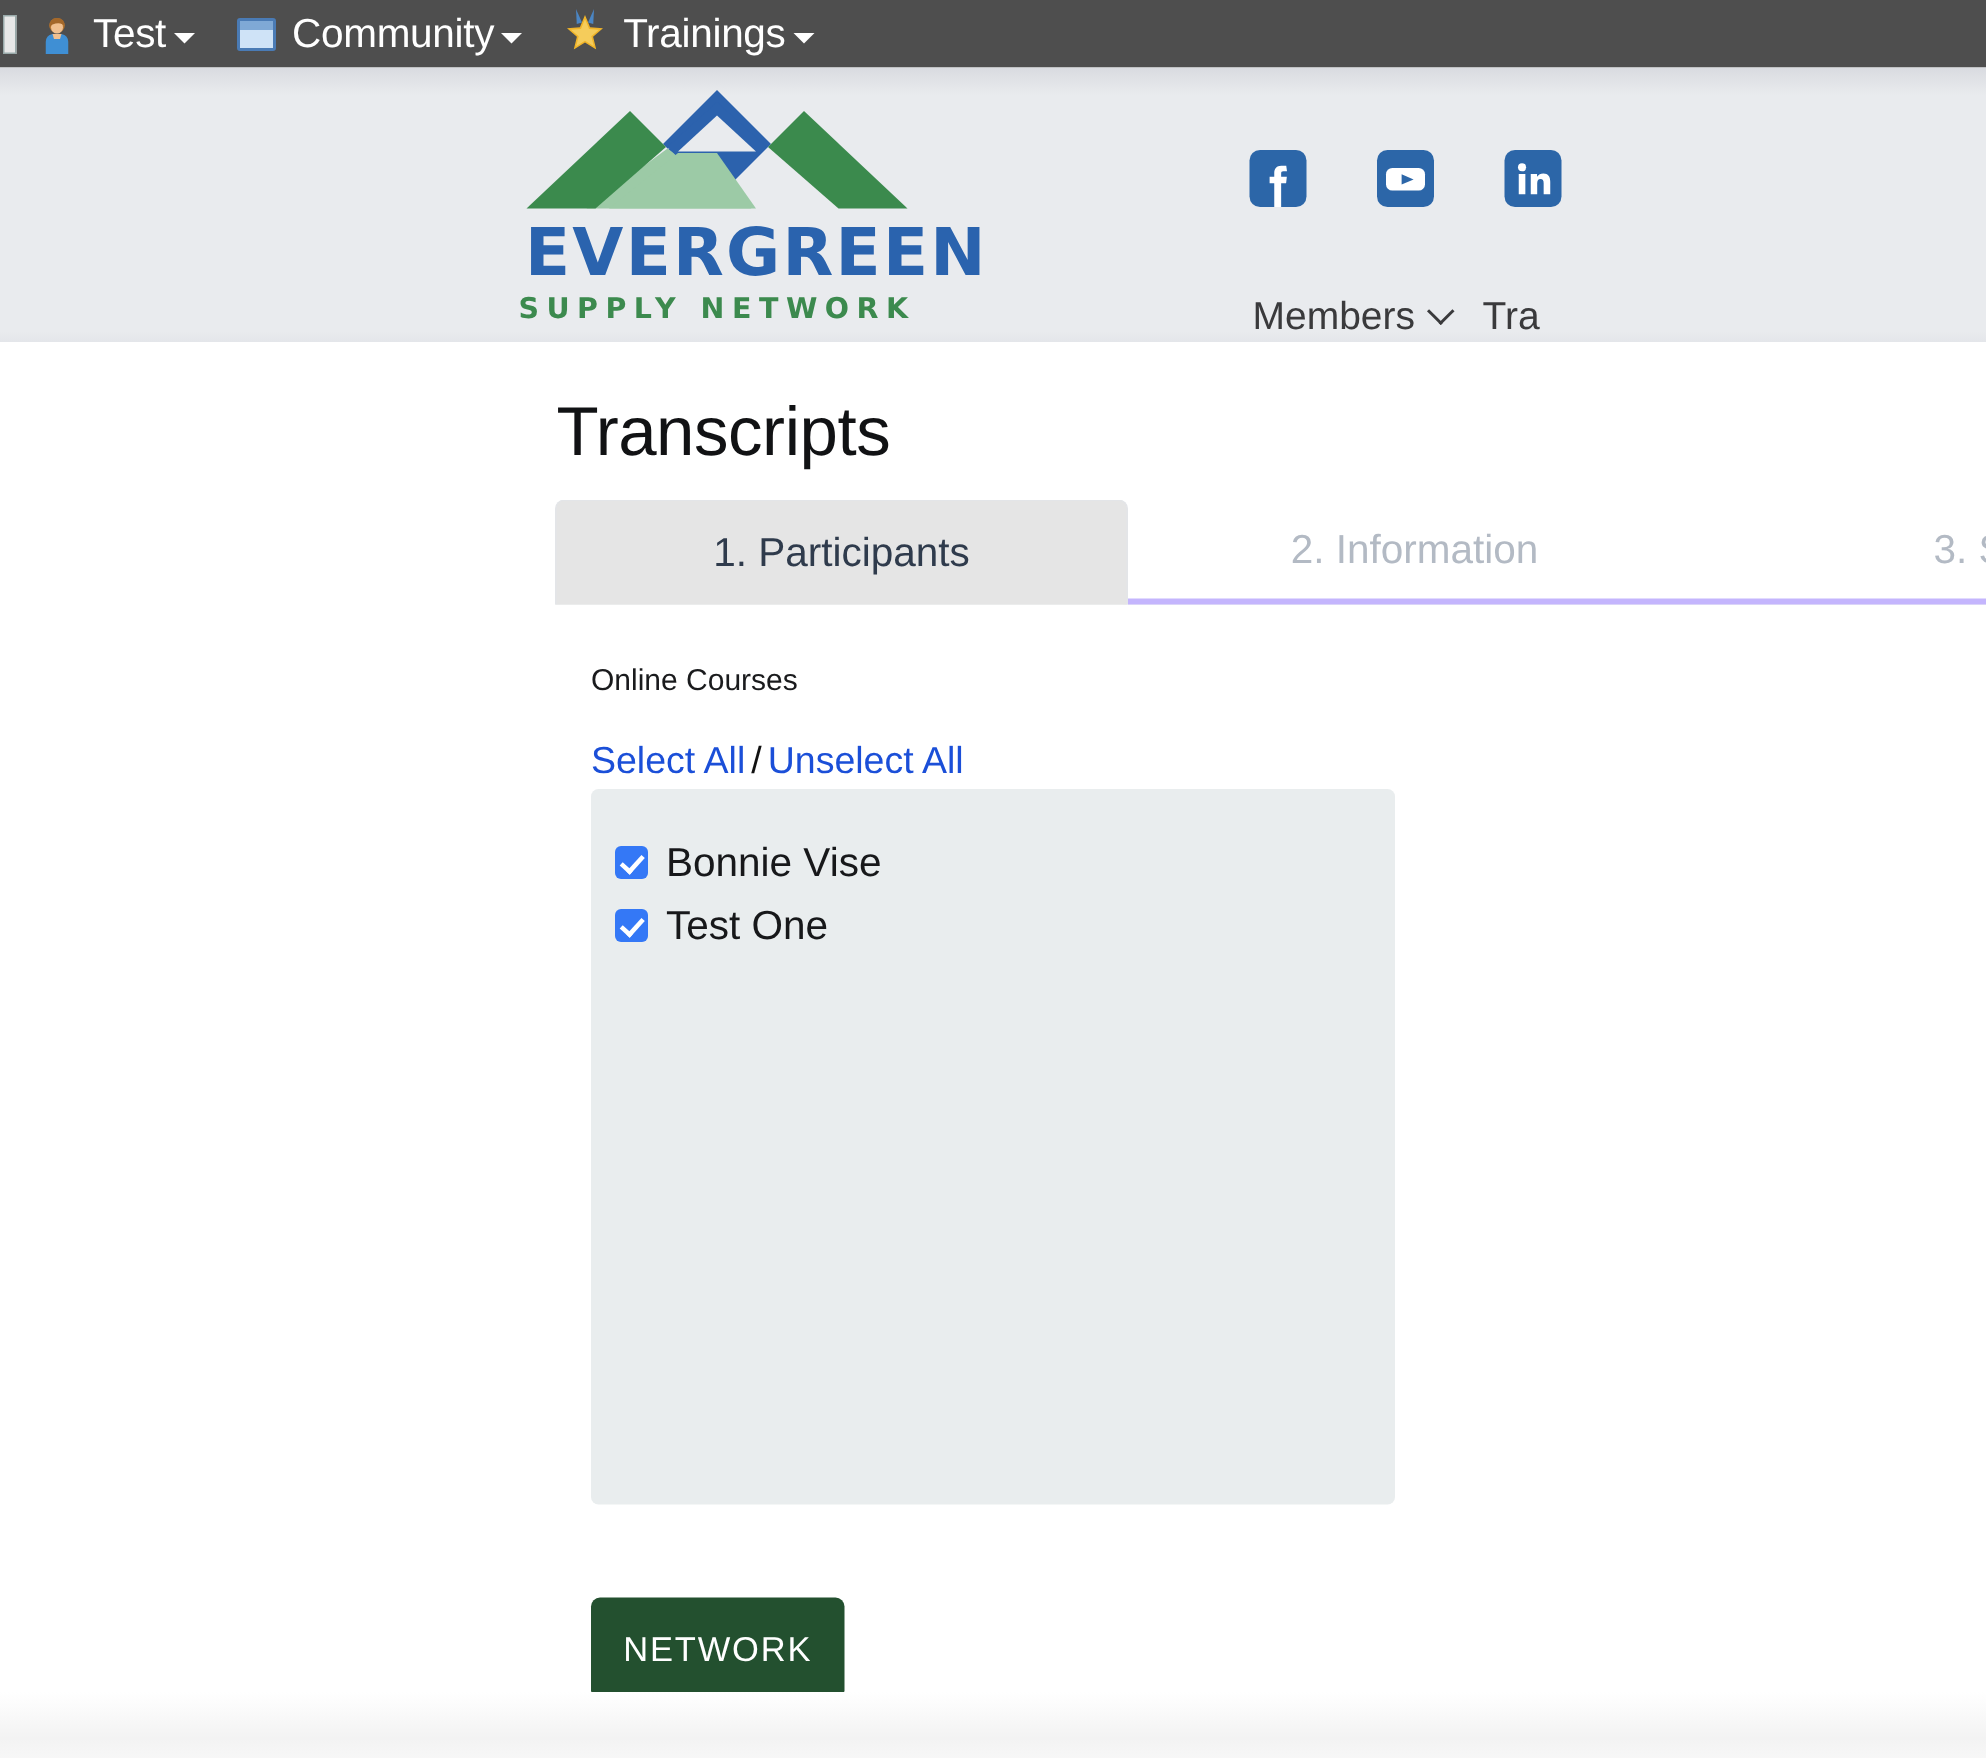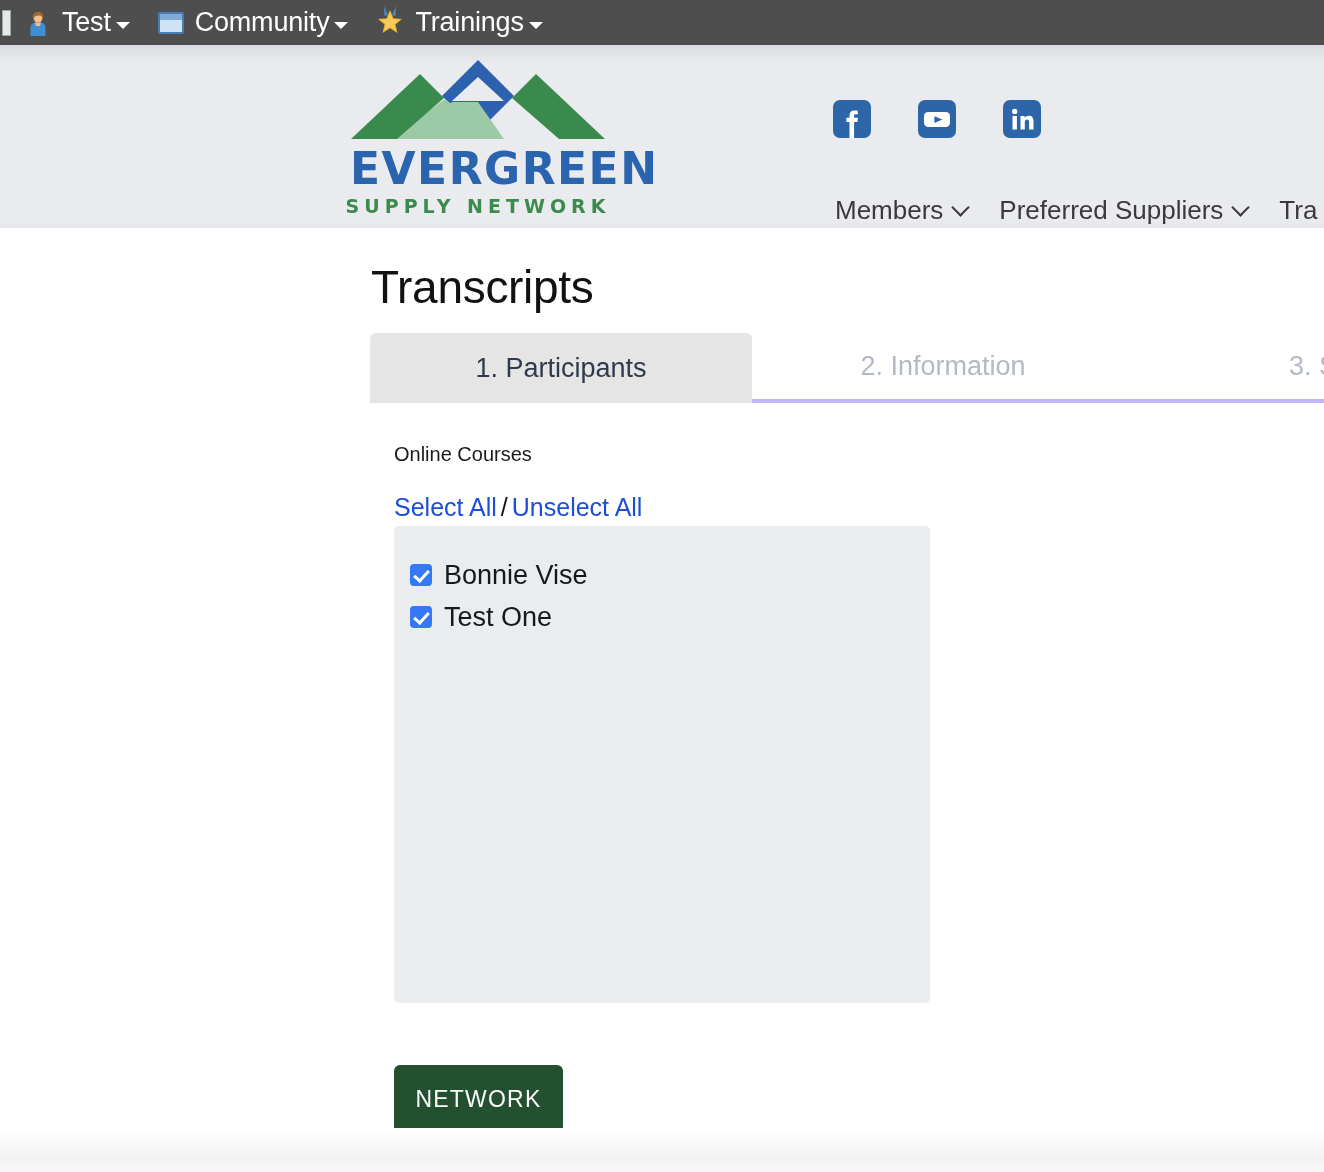--- a/index.html
+++ b/index.html
@@ -81,21 +81,21 @@
   }
 
   
   #social { position:absolute; left: 833px; top: 55px; display:flex; gap: 47px; }
   .soc { width: 38px; height: 38px; border-radius: 7px; background: #2c66a8; position:relative; cursor:pointer; }
   .soc svg { position:absolute; left:0; top:0; }
 
   
   #main-nav {
     position:absolute; left: 835px; top: 150px;
-    display:flex; align-items:center; gap: 32px;
+    display:flex; align-items:center; gap: 21px;
     white-space: nowrap;
   }
   .nav-item {
     display:flex; align-items:center; gap: 11px;
     font-size: 26px; color:#3a3a3c; cursor:pointer;
   }
   .chev {
     width: 13px; height: 13px;
     border-right: 2.4px solid #3a3a3c;
     border-bottom: 2.4px solid #3a3a3c;
@@ -275,24 +275,20 @@
       </svg>
     </div>
   </div>
 
   <div id="main-nav">
     <div class="nav-item">
       <span>Members</span>
       <span class="chev"></span>
     </div>
     <div class="nav-item">
-      <span>Preferred Suppliers</span>
-      <span class="chev"></span>
-    </div>
-    <div class="nav-item">
       <span>Tra</span>
     </div>
   </div>
 </div>
 
 <div id="page">
 
   <div id="page-title">Transcripts</div>
 
   <div id="tabs">

